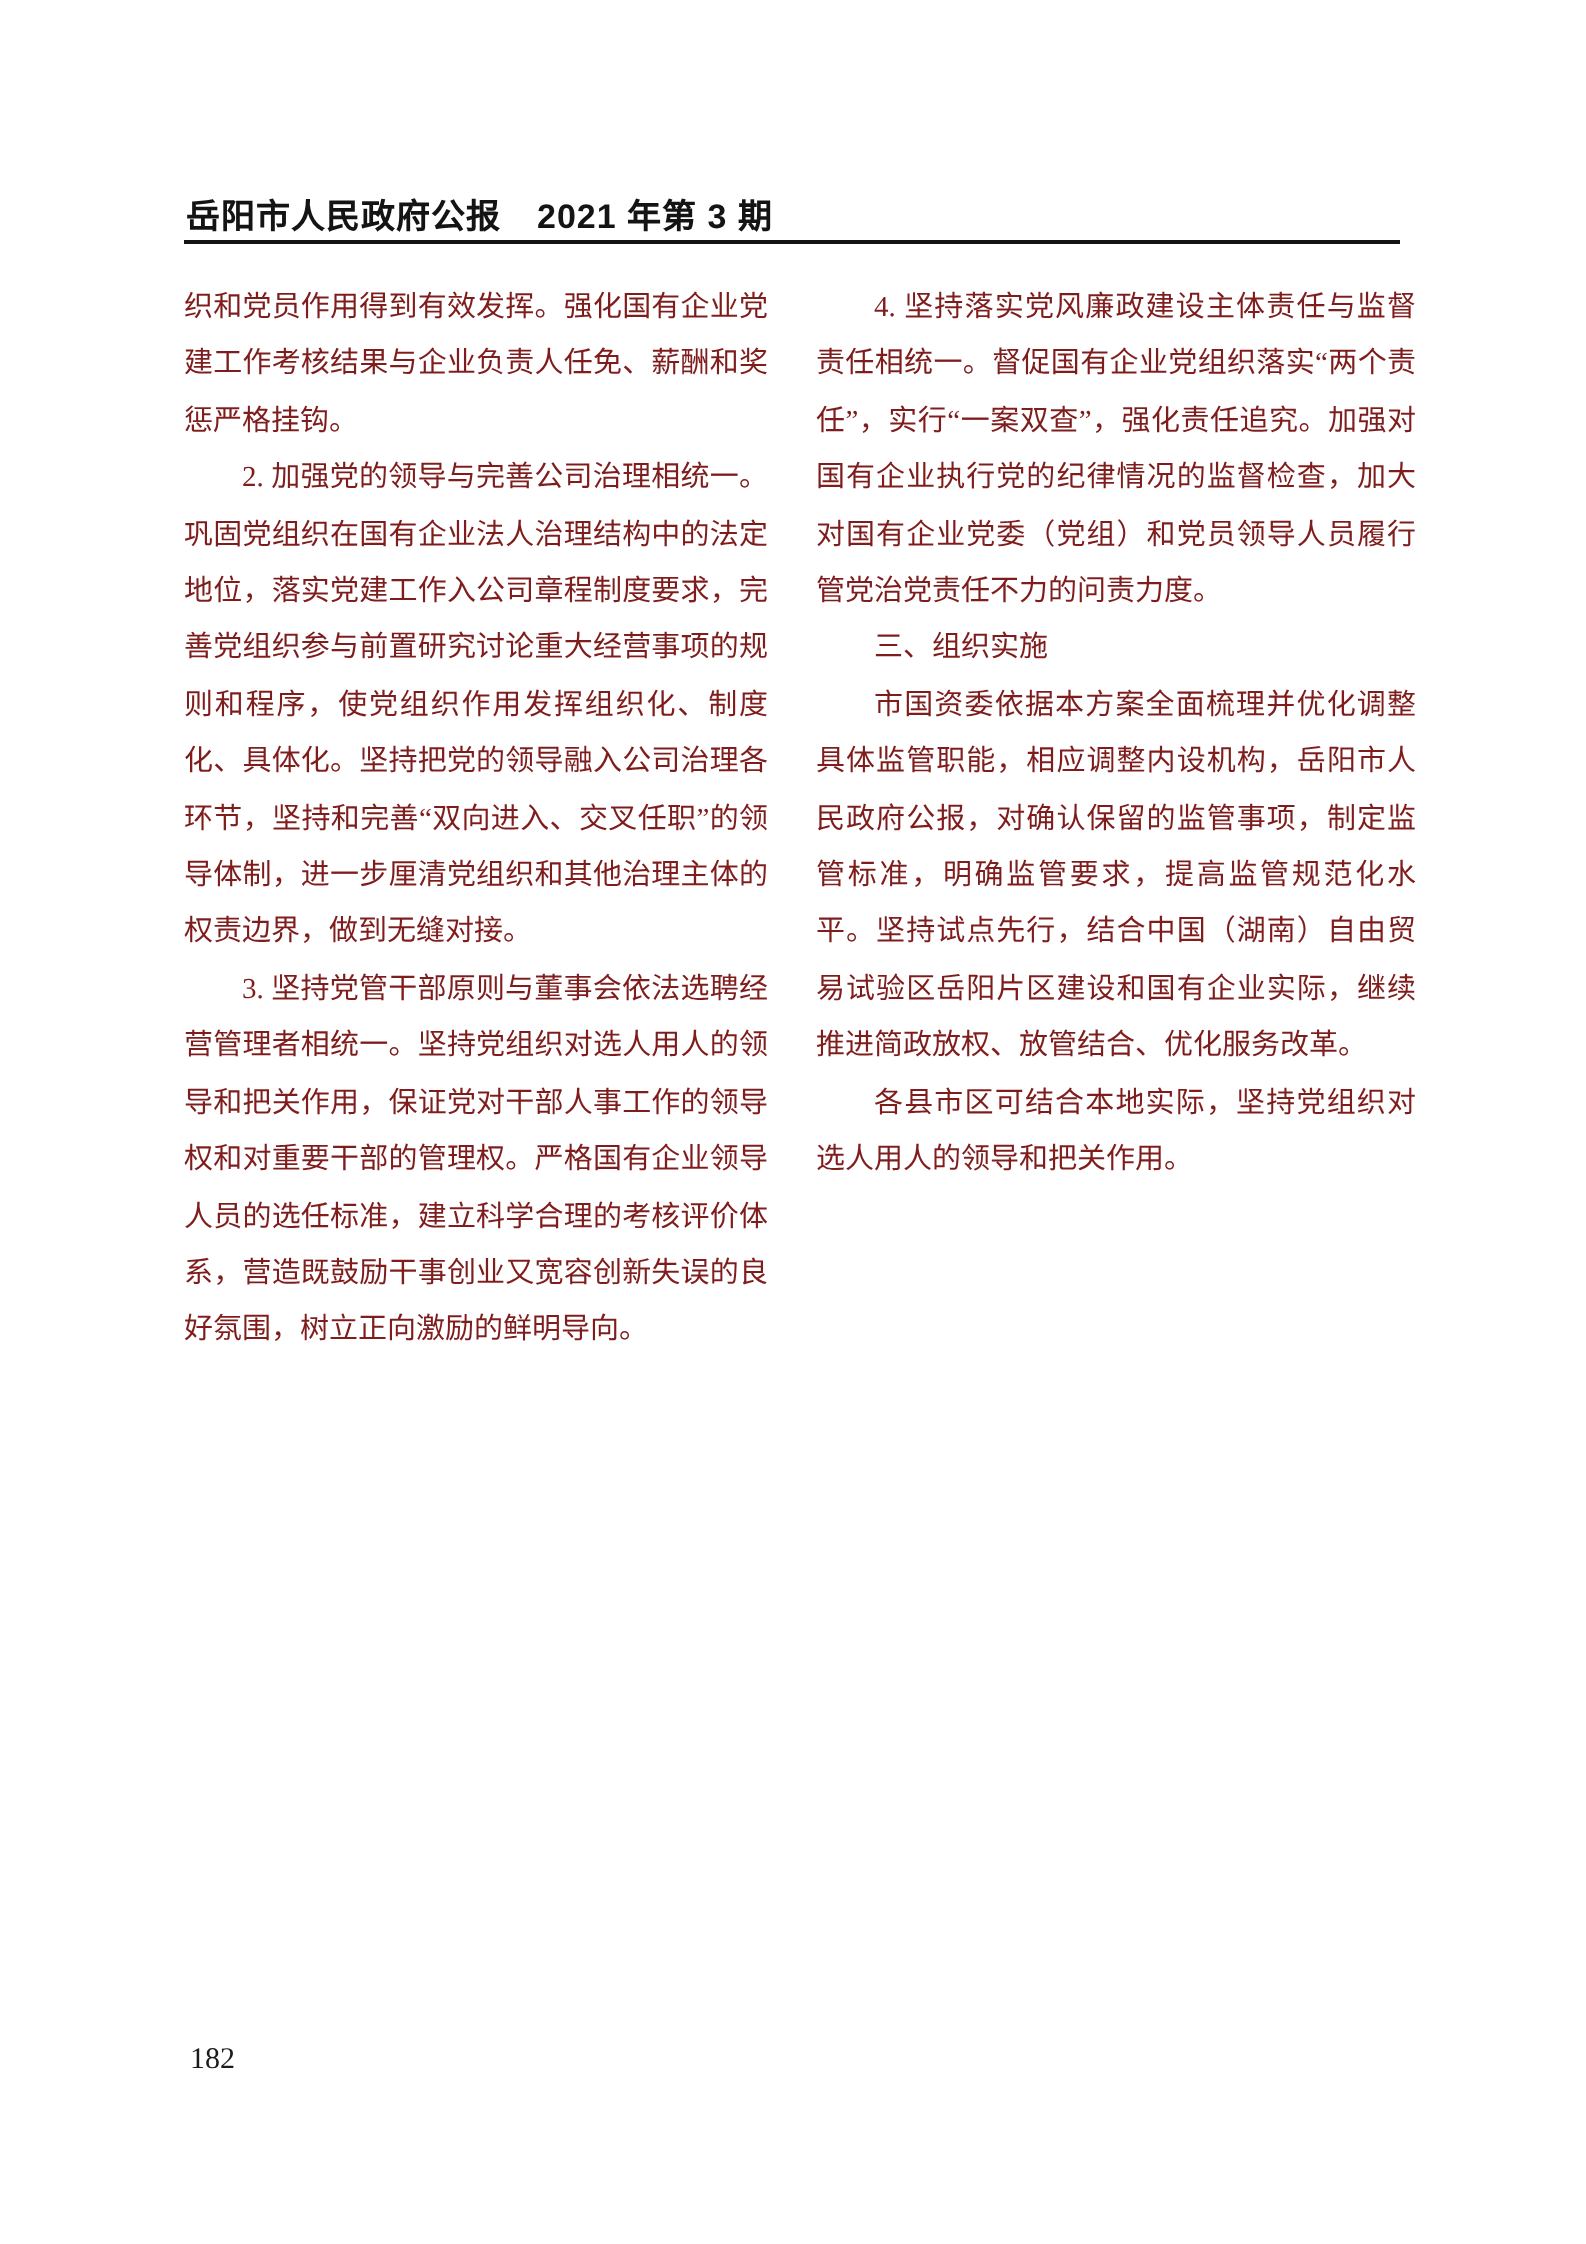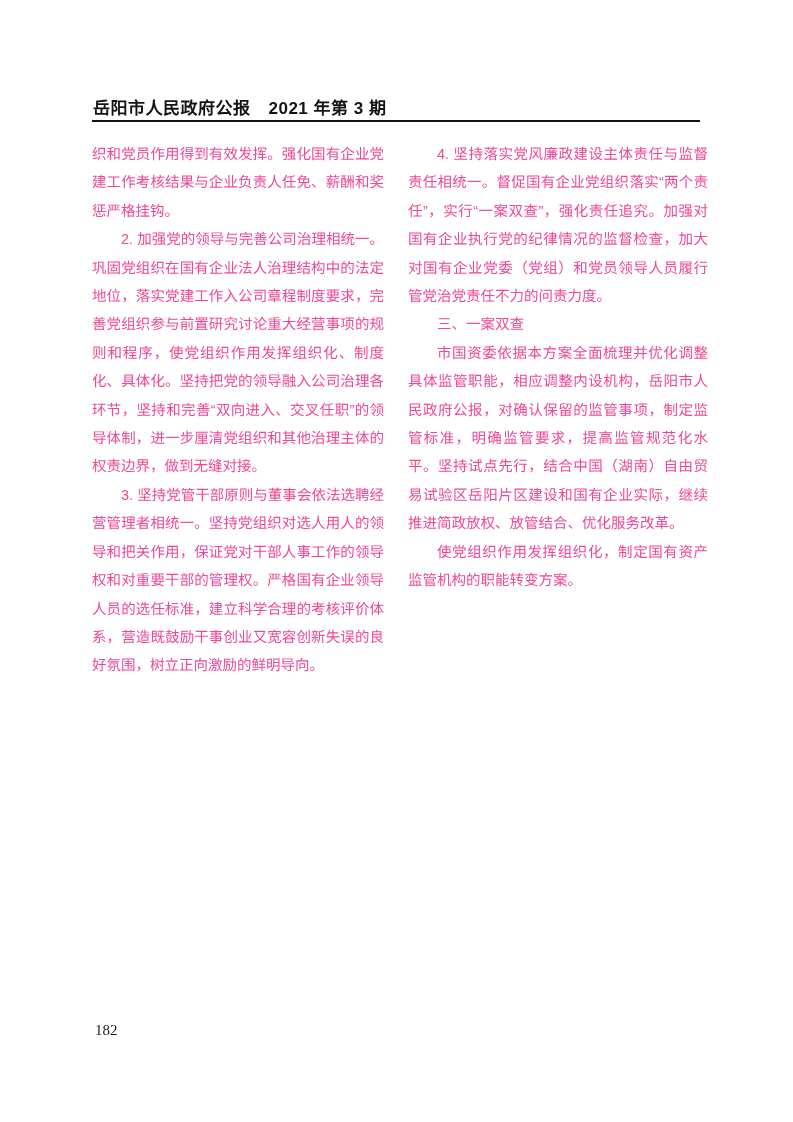--- a/index.html
+++ b/index.html
@@ -41,24 +41,24 @@
   }
   
   .columns {
     position: absolute;
     left: 92px;
     top: 140px;
     width: 616px;
     display: flex;
   }
   .col {
-    font-family: Liberation Sans, sans-serif;
+    font-family: Liberation Serif, serif;
     font-size: 14.5px;
     line-height: 28.4px;
-    color: #ec4899;
+    color: #7f1d1d;
   }
   .col-left  { width: 292px; margin-right: 24px; }
   .col-right { width: 300px; }
   .para {
     margin: 0;
     text-align: justify;
     text-align-last: left;
     text-justify: inter-ideograph;
   }
   .para.indent { text-indent: 2em; }
@@ -84,21 +84,21 @@
   <div class="header-rule"></div>
 
   <div class="columns">
     <div class="col col-left">
       <p class="para">织和党员作用得到有效发挥。强化国有企业党建工作考核结果与企业负责人任免、薪酬和奖惩严格挂钩。</p>
       <p class="para indent">2. 加强党的领导与完善公司治理相统一。巩固党组织在国有企业法人治理结构中的法定地位，落实党建工作入公司章程制度要求，完善党组织参与前置研究讨论重大经营事项的规则和程序，使党组织作用发挥组织化、制度化、具体化。坚持把党的领导融入公司治理各环节，坚持和完善“双向进入、交叉任职”的领导体制，进一步厘清党组织和其他治理主体的权责边界，做到无缝对接。</p>
       <p class="para indent">3. 坚持党管干部原则与董事会依法选聘经营管理者相统一。坚持党组织对选人用人的领导和把关作用，保证党对干部人事工作的领导权和对重要干部的管理权。严格国有企业领导人员的选任标准，建立科学合理的考核评价体系，营造既鼓励干事创业又宽容创新失误的良好氛围，树立正向激励的鲜明导向。</p>
     </div>
     <div class="col col-right">
       <p class="para indent">4. 坚持落实党风廉政建设主体责任与监督责任相统一。督促国有企业党组织落实“两个责任”，实行“一案双查”，强化责任追究。加强对国有企业执行党的纪律情况的监督检查，加大对国有企业党委（党组）和党员领导人员履行管党治党责任不力的问责力度。</p>
-      <p class="para indent">三、一案双查</p>
+      <p class="para indent">三、组织实施</p>
       <p class="para indent">市国资委依据本方案全面梳理并优化调整具体监管职能，相应调整内设机构，岳阳市人民政府公报，对确认保留的监管事项，制定监管标准，明确监管要求，提高监管规范化水平。坚持试点先行，结合中国（湖南）自由贸易试验区岳阳片区建设和国有企业实际，继续推进简政放权、放管结合、优化服务改革。</p>
-      <p class="para indent">使党组织作用发挥组织化，制定国有资产监管机构的职能转变方案。</p>
+      <p class="para indent">各县市区可结合本地实际，坚持党组织对选人用人的领导和把关作用。</p>
     </div>
   </div>
 
   <div class="page-number">182</div>
 
 </div>
 
 </body></html>

